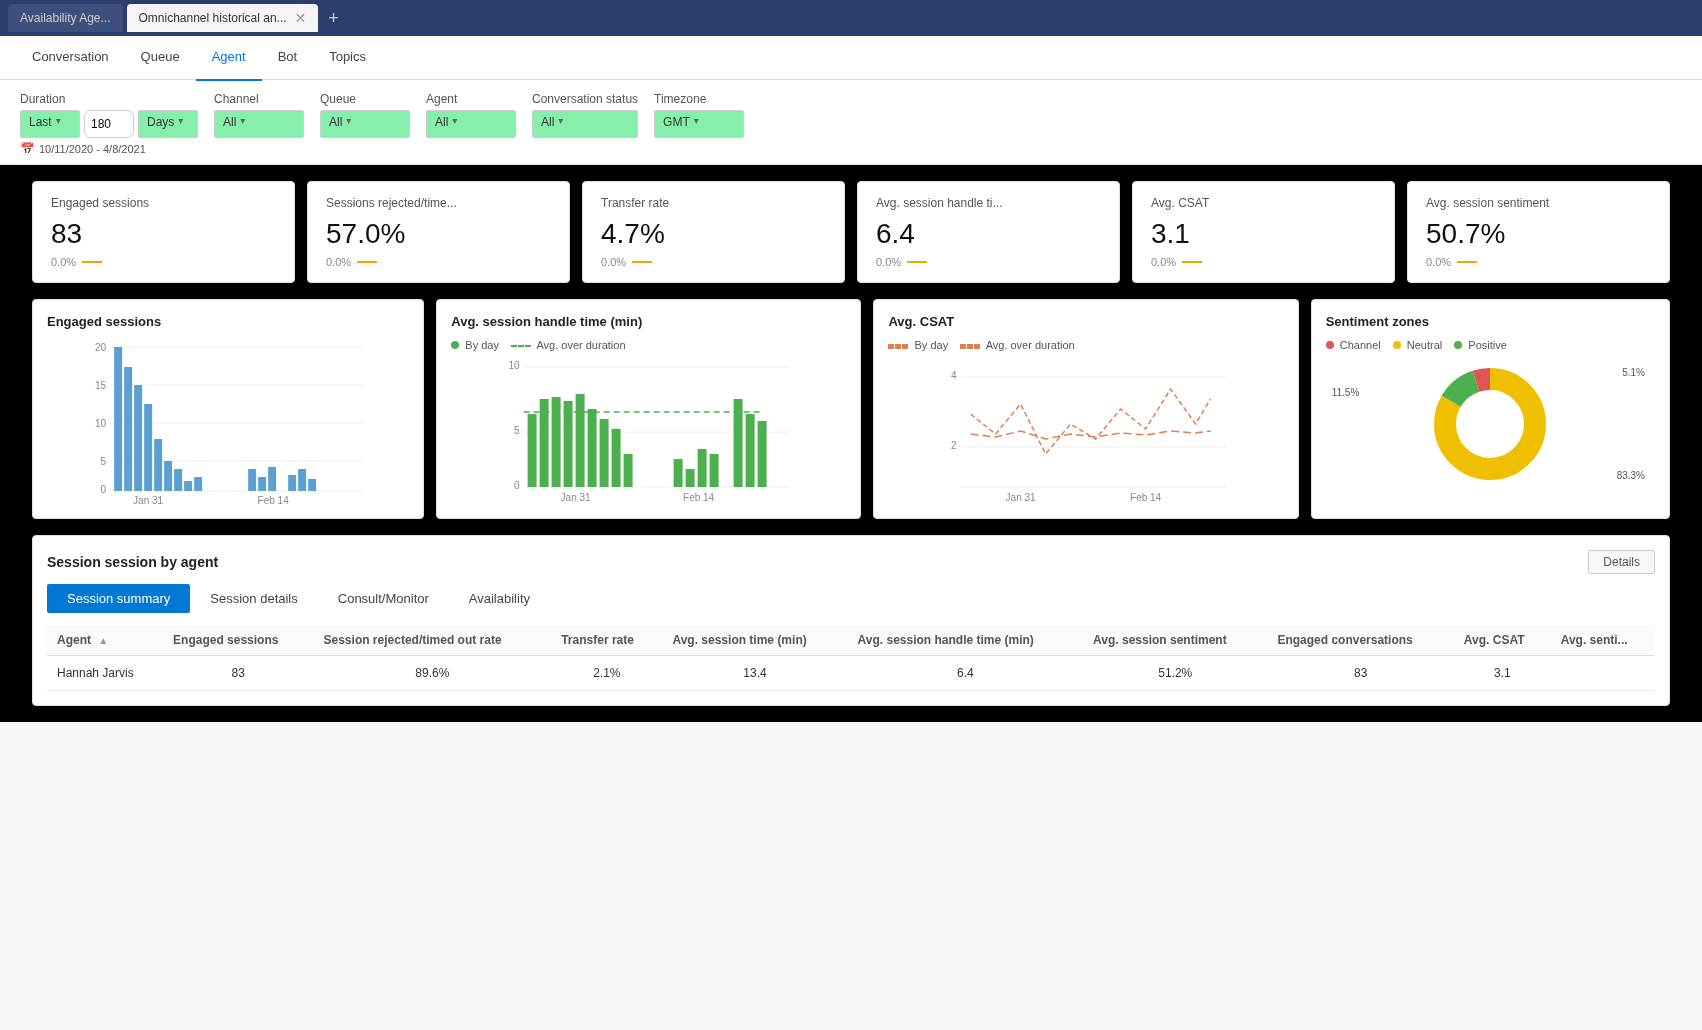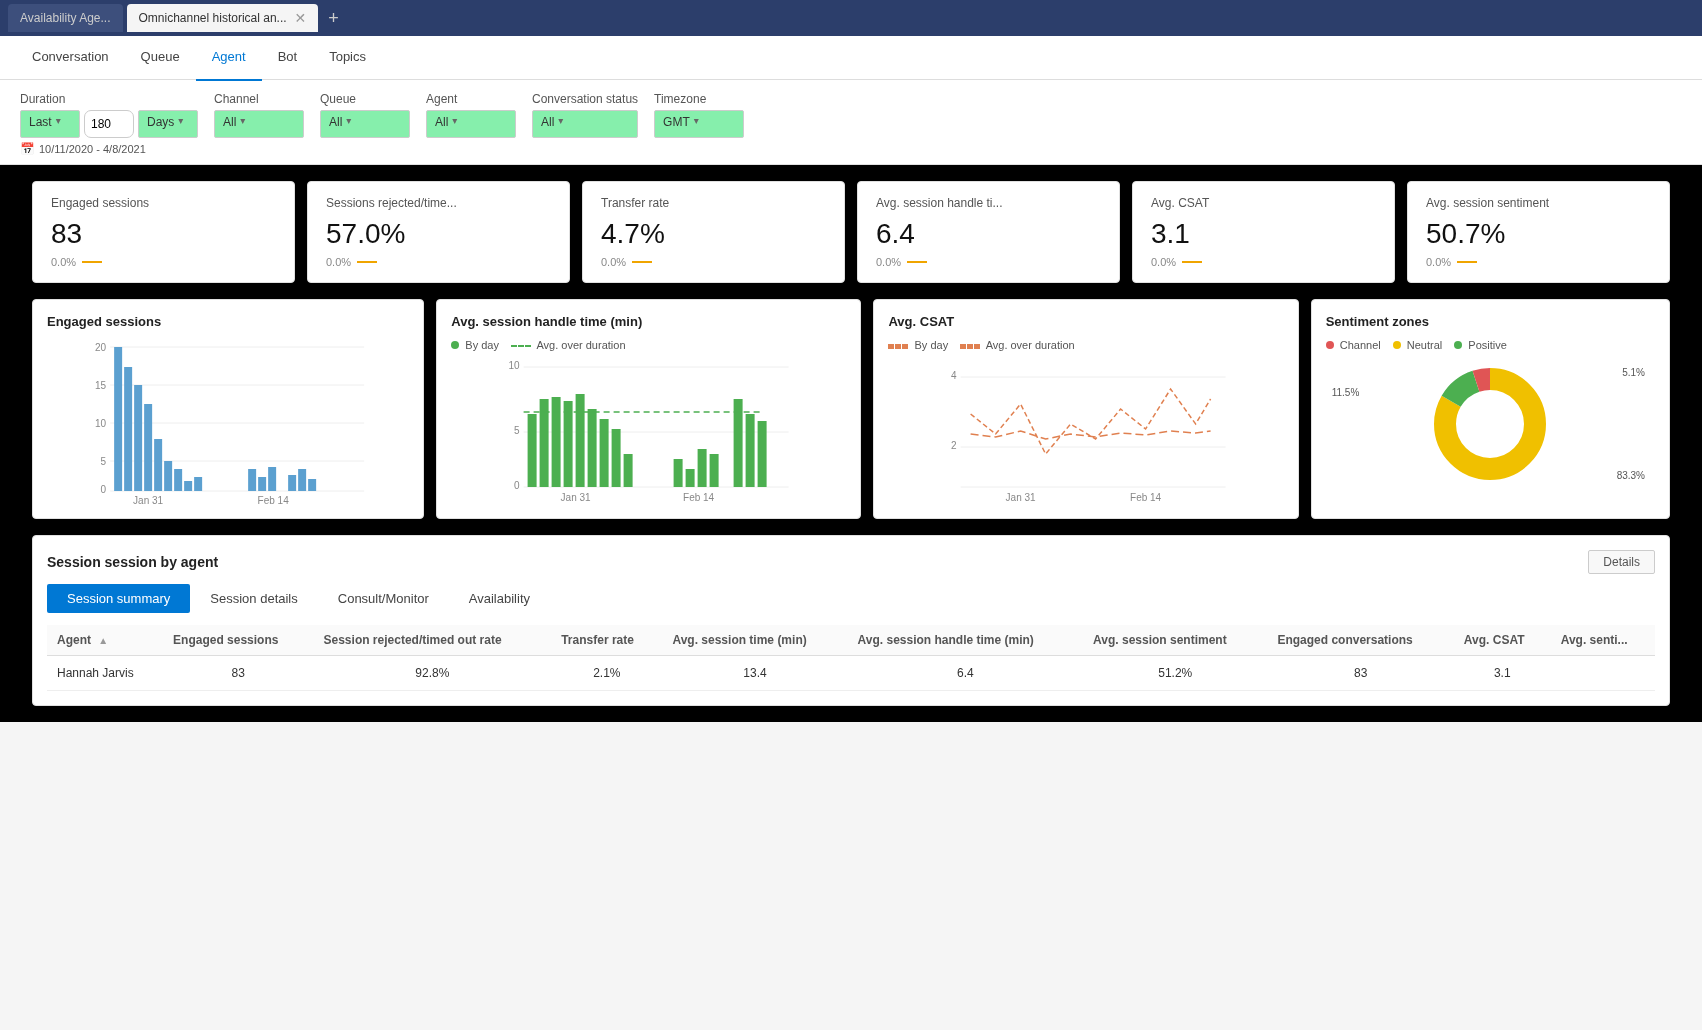--- a/index.html
+++ b/index.html
@@ -549,21 +549,21 @@
             </th>
             <th>
               <span>Avg. senti...</span>
             </th>
           </tr>
         </thead>
         <tbody>
           <tr>
             <td>Hannah Jarvis</td>
             <td style="text-align:center;">83</td>
-            <td style="text-align:center;">92.8%</td>
+            <td style="text-align:center;">89.6%</td>
             <td style="text-align:center;">2.1%</td>
             <td style="text-align:center;">13.4</td>
             <td style="text-align:center;">6.4</td>
             <td style="text-align:center;">51.2%</td>
             <td style="text-align:center;">83</td>
             <td style="text-align:center;">3.1</td>
             <td></td>
           </tr>
         </tbody>
       </table>

